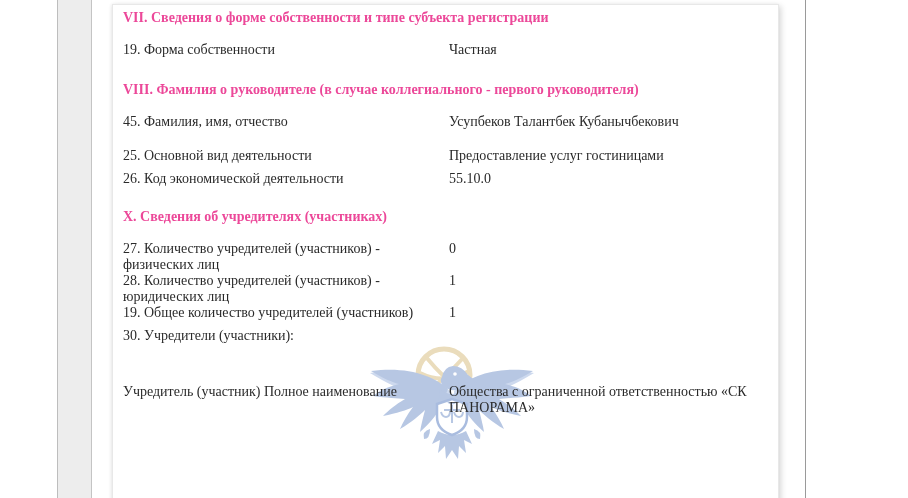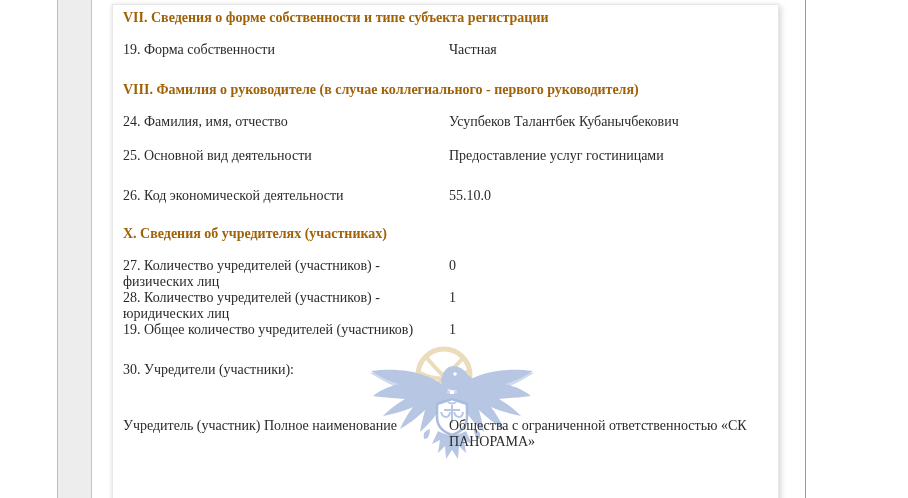--- a/index.html
+++ b/index.html
@@ -43,30 +43,30 @@
   }
   .content {
     position: relative;
     z-index: 2;
     padding: 0 12px 0 10px;
     font-size: 14px;
     line-height: 16px;
   }
   .sec-title {
     font-weight: bold;
-    color: #a16207;
+    color: #ec4899;
     margin: 0;
     font-size: 14px;
   }
   .row { display: flex; align-items: flex-start; }
   .row .lbl { width: 326px; flex: none; padding-right: 10px; box-sizing: border-box; }
   .row .val { flex: 1; }
   
   .mt5  { margin-top: 5px; }
-  .mt7  { margin-top: 24px; }
+  .mt7  { margin-top: 7px; }
   .mt16 { margin-top: 16px; }
   .mt18 { margin-top: 18px; }
   .mt22 { margin-top: 22px; }
   .mt24 { margin-top: 24px; }
   .mt40 { margin-top: 40px; }
   .mt0  { margin-top: 0; }
 </style>
 </head>
 <body>
 
@@ -117,21 +117,21 @@
   <div class="content">
 
     <h3 class="sec-title mt5">VII. Сведения о форме собственности и типе субъекта регистрации</h3>
     <div class="row mt16">
       <div class="lbl">19. Форма собственности</div>
       <div class="val">Частная</div>
     </div>
 
     <h3 class="sec-title mt24">VIII. Фамилия о руководителе (в случае коллегиального - первого руководителя)</h3>
     <div class="row mt16">
-      <div class="lbl">24. Фамилия, имя, отчество</div>
+      <div class="lbl">45. Фамилия, имя, отчество</div>
       <div class="val">Усупбеков Талантбек Кубанычбекович</div>
     </div>
 
     <div class="row mt18">
       <div class="lbl">25. Основной вид деятельности</div>
       <div class="val">Предоставление услуг гостиницами</div>
     </div>
     <div class="row mt7">
       <div class="lbl">26. Код экономической деятельности</div>
       <div class="val">55.10.0</div>

